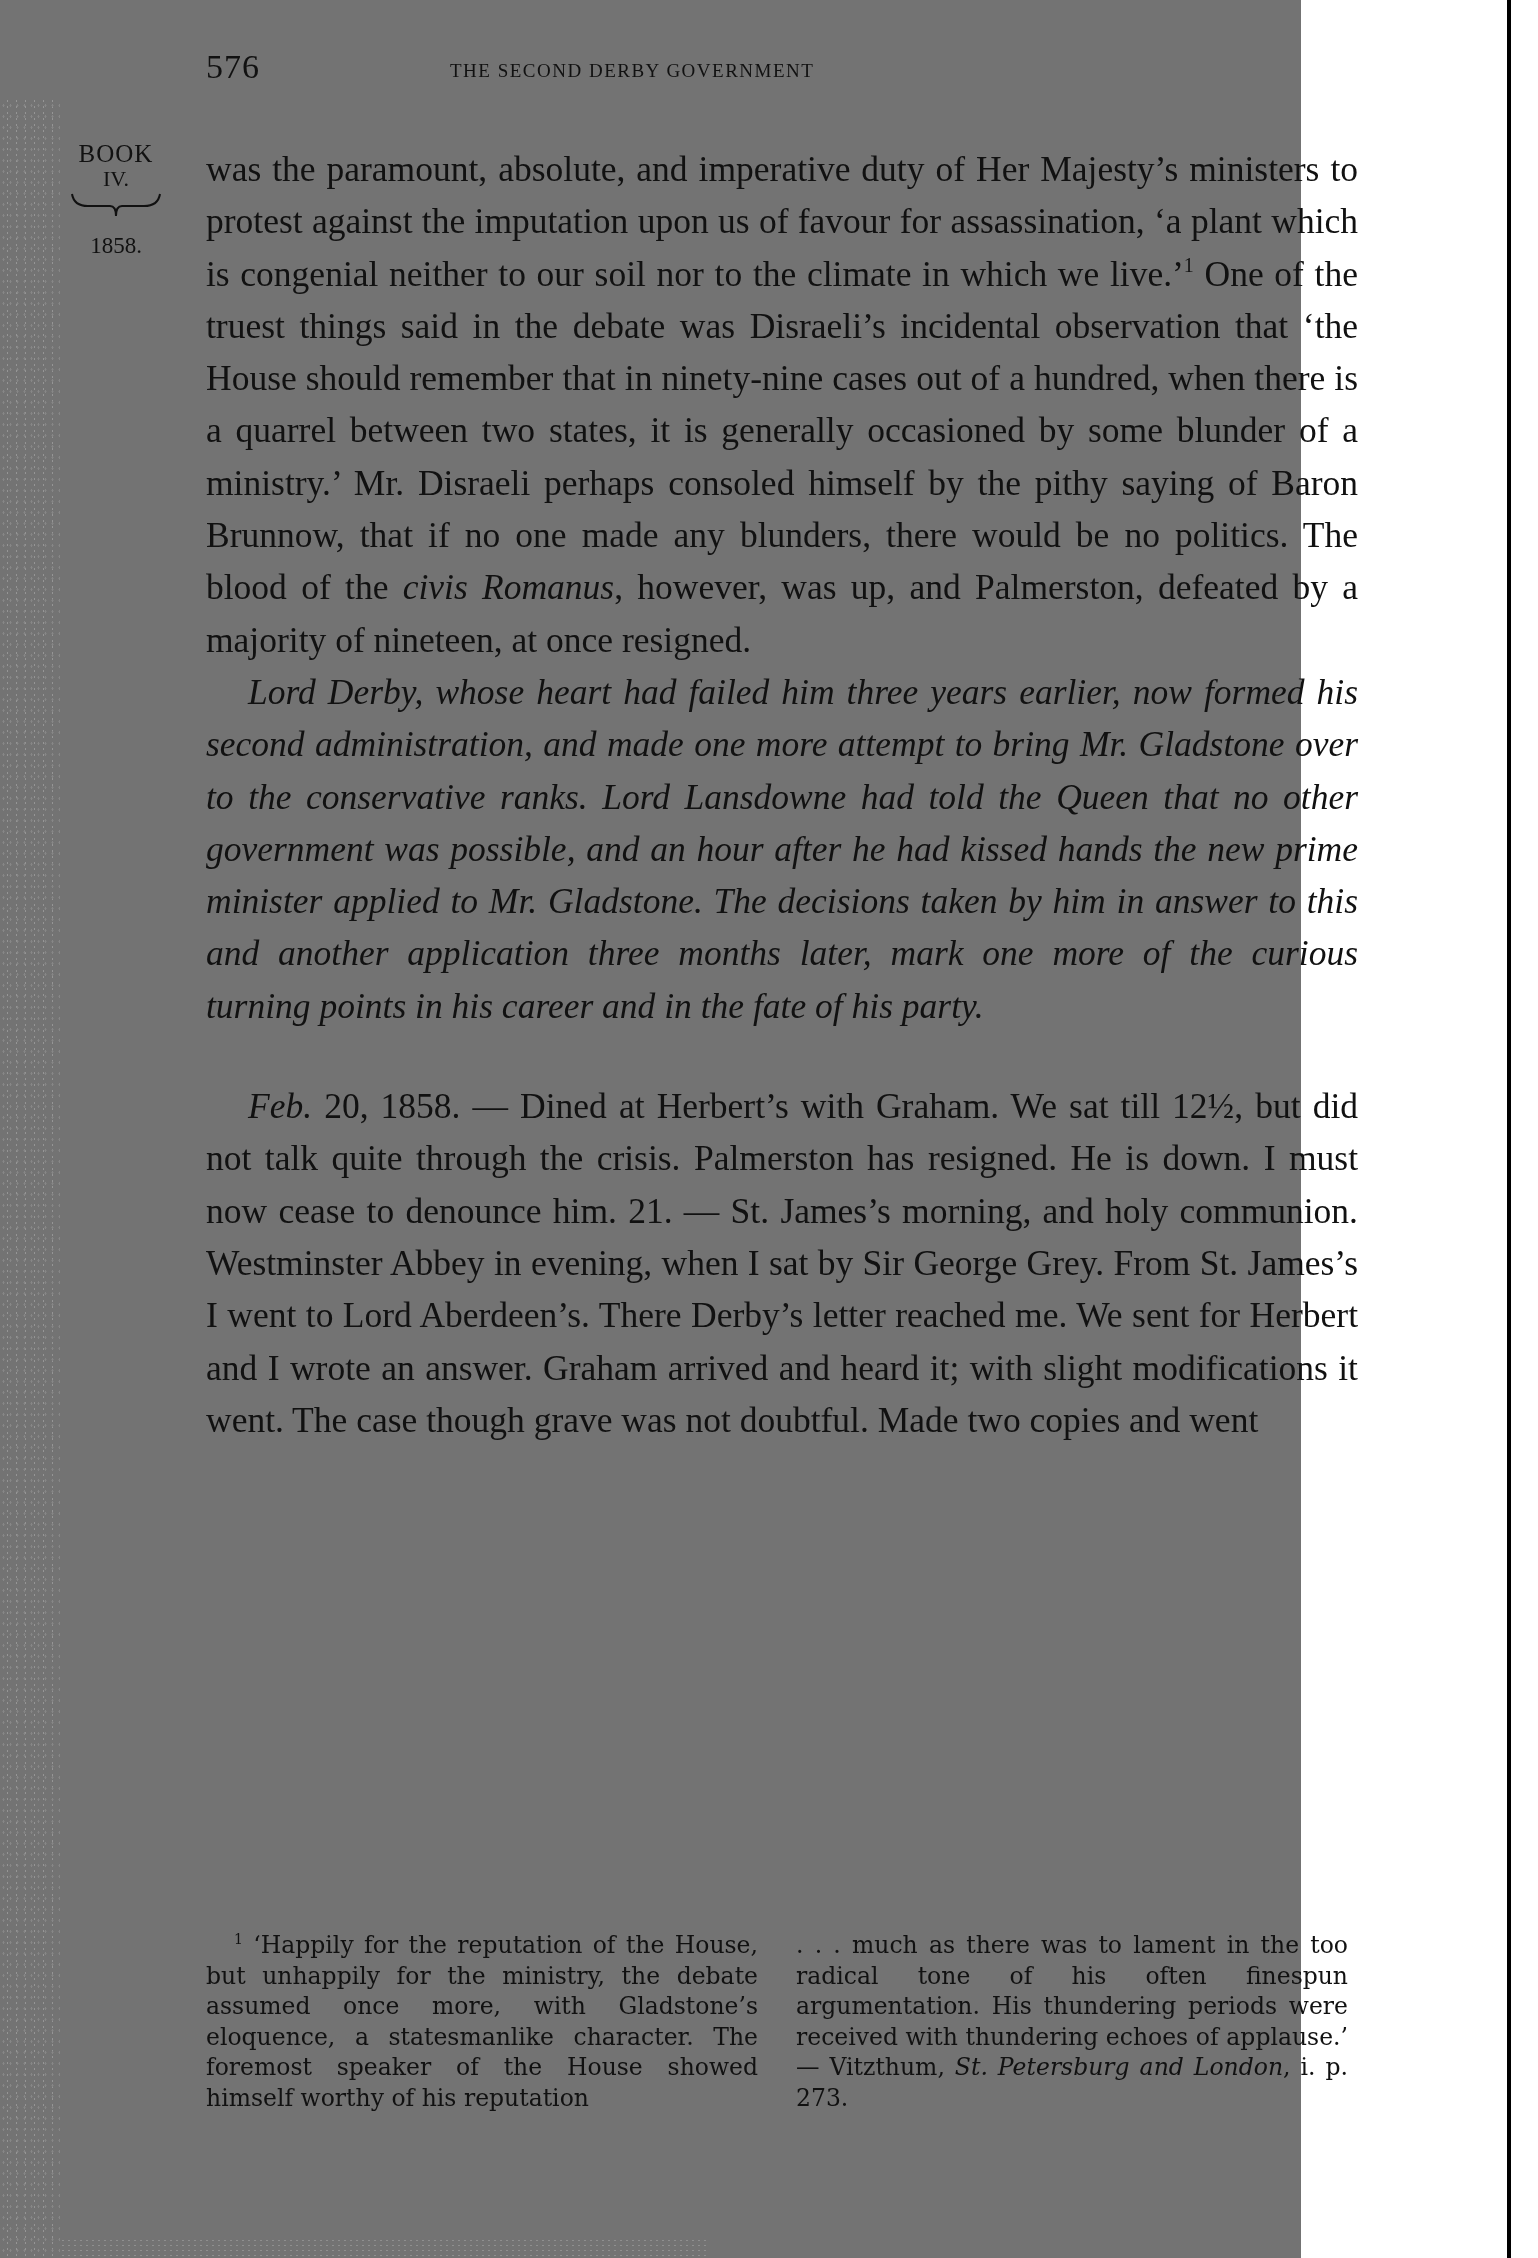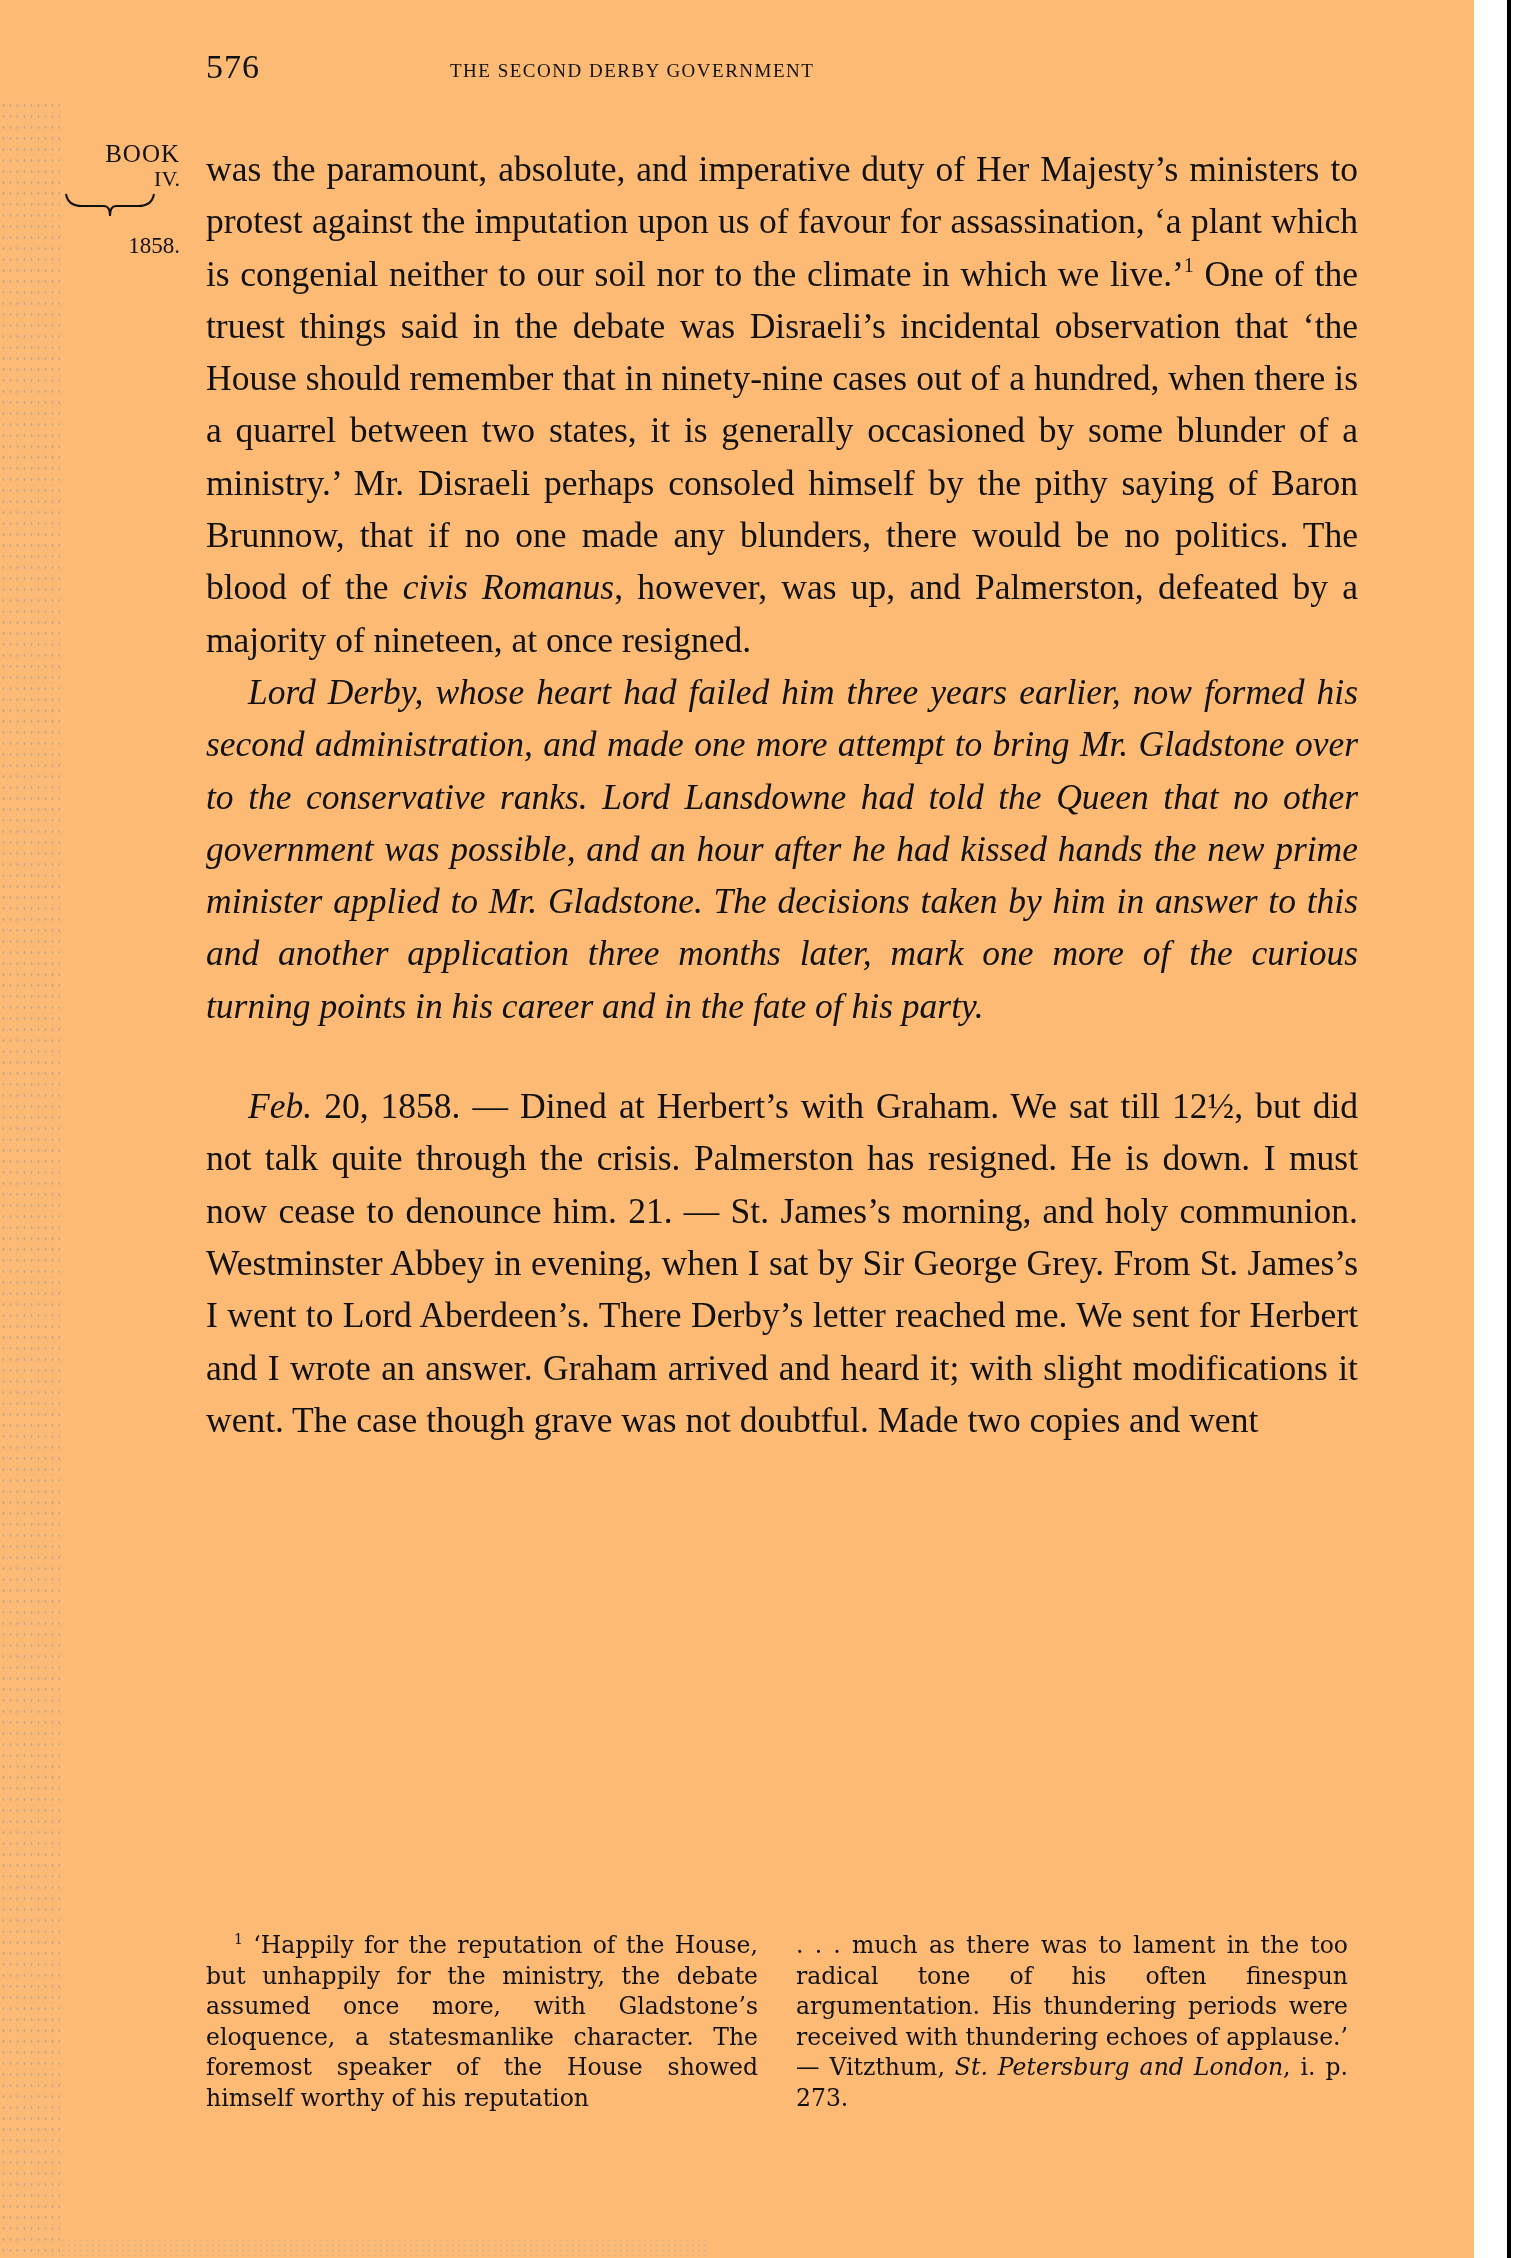--- a/index.html
+++ b/index.html
@@ -1,27 +1,27 @@
 <!DOCTYPE html>
 <html><head>
 <meta charset="utf-8">
 <style>
   html, body { margin: 0; padding: 0; background: #ffffff; }
   body { width: 1538px; height: 2258px; position: relative; overflow: hidden; font-family: "DejaVu Serif", "Liberation Serif", serif; color: #111; }
-  .page { position: absolute; left: 0; top: 0; width: 1474px; height: 2258px; background: #fdba74; }
+  .page { position: absolute; left: 0; top: 0; width: 1301px; height: 2258px; background: #737373; }
   .speckle-left { position: absolute; left: 0; top: 100px; width: 60px; height: 2158px;
     background-image: radial-gradient(#999 0.8px, transparent 1.2px), radial-gradient(#bbb 0.7px, transparent 1.1px);
     background-size: 7px 11px, 9px 6px; background-position: 0 0, 3px 4px; opacity: 0.55; }
   .speckle-bottom { position: absolute; left: 60px; top: 2238px; width: 650px; height: 20px;
     background-image: radial-gradient(#aaa 0.8px, transparent 1.2px); background-size: 6px 5px; opacity: 0.5; }
   .right-rule { position: absolute; left: 1507px; top: 0; width: 4px; height: 2258px; background: #000; }
   .header { position: absolute; top: 48px; left: 206px; width: 1150px; height: 50px; }
   .page-number { position: absolute; left: 0; top: 0; font-size: 34px; font-family: "Liberation Serif", serif; letter-spacing: 1px; }
   .running-title { position: absolute; left: 244px; top: 12px; font-size: 19px; letter-spacing: 1.5px; font-family: "Liberation Serif", serif; }
-  .margin-note { position: absolute; left: 40px; top: 140px; width: 140px; text-align: right; font-family: "Liberation Serif", serif; }
+  .margin-note { position: absolute; left: 46px; top: 140px; width: 140px; text-align: center; font-family: "Liberation Serif", serif; }
   .margin-note .book { font-size: 25px; letter-spacing: 1px; line-height: 28px; }
   .margin-note .vol { font-size: 22px; line-height: 22px; }
   .margin-note svg { display: block; margin: 0 auto; }
   .margin-note .year { font-size: 23px; line-height: 28px; margin-top: 12px; }
   .body-text { position: absolute; left: 206px; top: 143px; width: 1152px; font-family: "Liberation Serif", serif; font-size: 35.5px; line-height: 52.3px; text-align: justify; }
   .body-text p { margin: 0; }
   .body-text p.indent { text-indent: 42px; font-style: italic; }
   .body-text p.diary { margin-top: 48px; text-indent: 42px; }
   .body-text sup { font-size: 20px; vertical-align: 14px; line-height: 0; }
   .footnotes { position: absolute; left: 206px; top: 1930px; width: 1152px; font-family: "DejaVu Serif", serif; font-size: 23.5px; line-height: 30.5px; }

